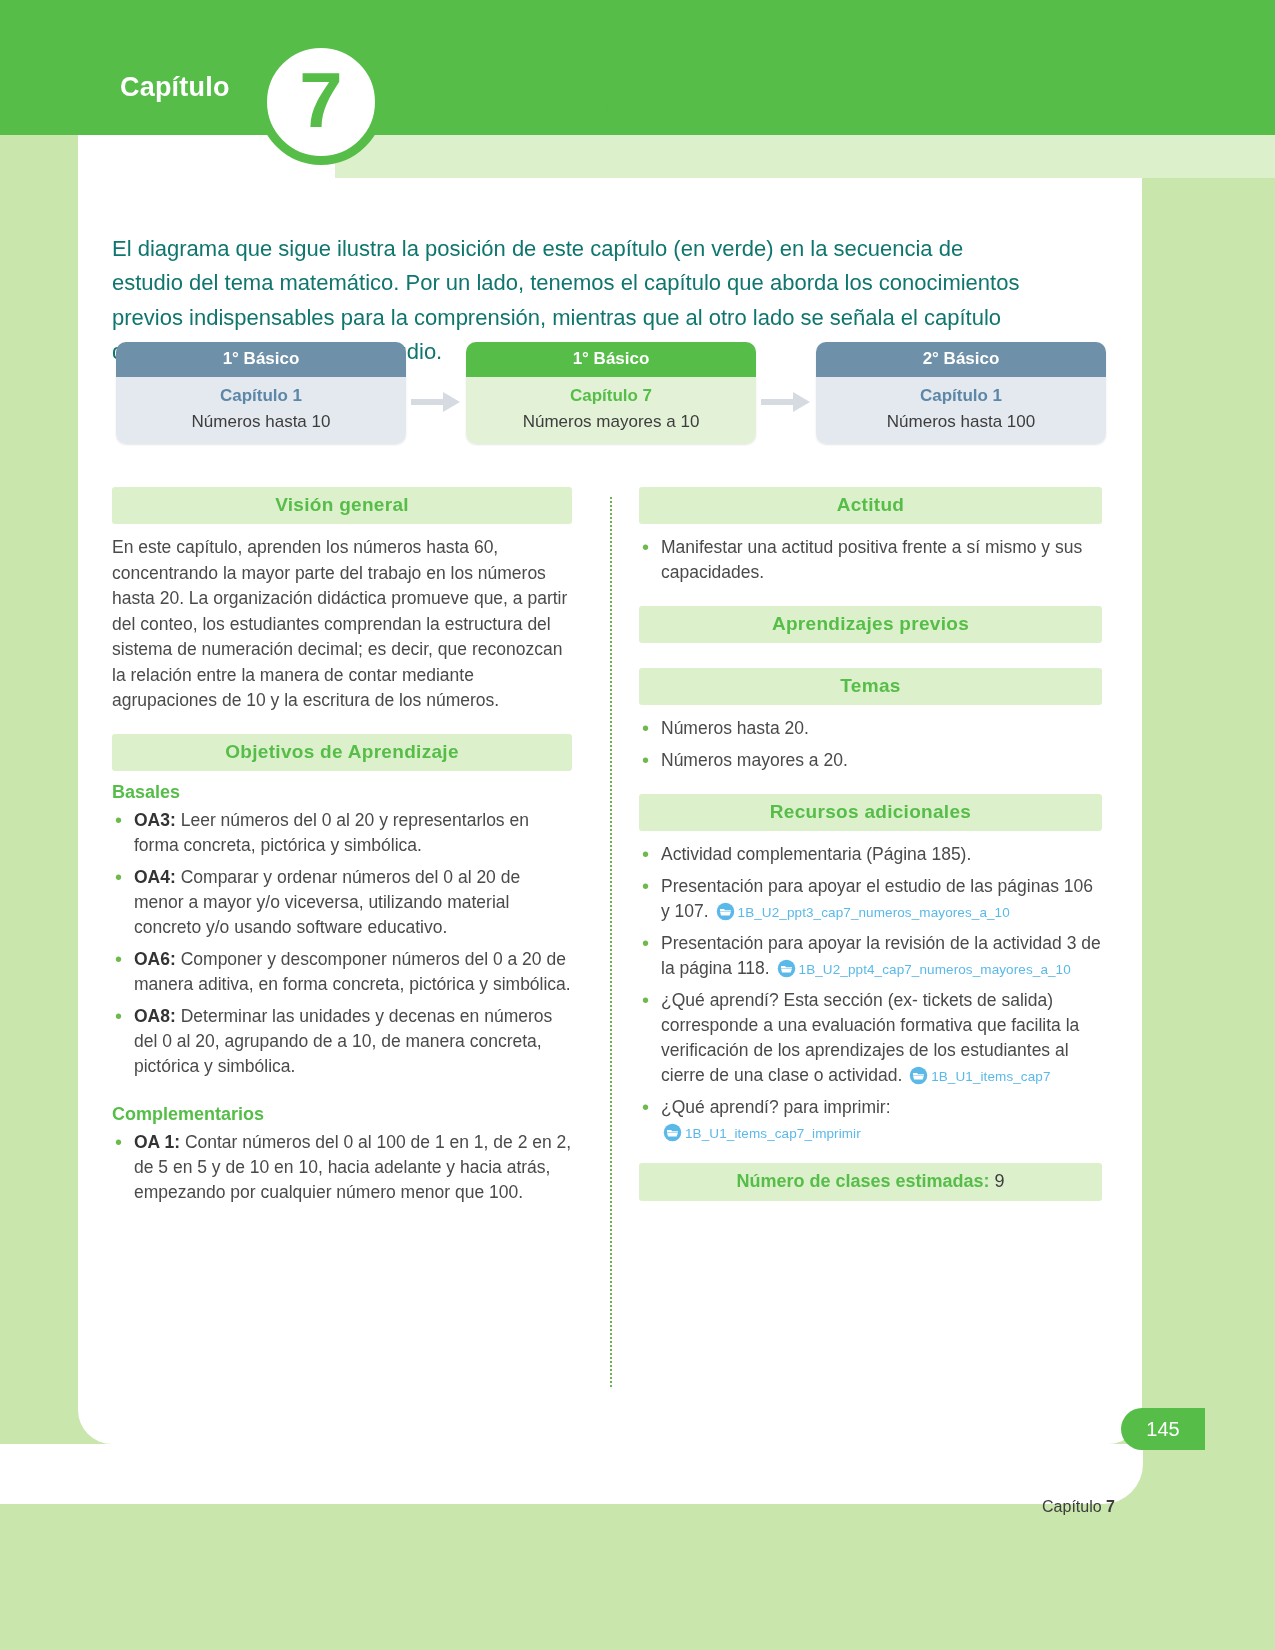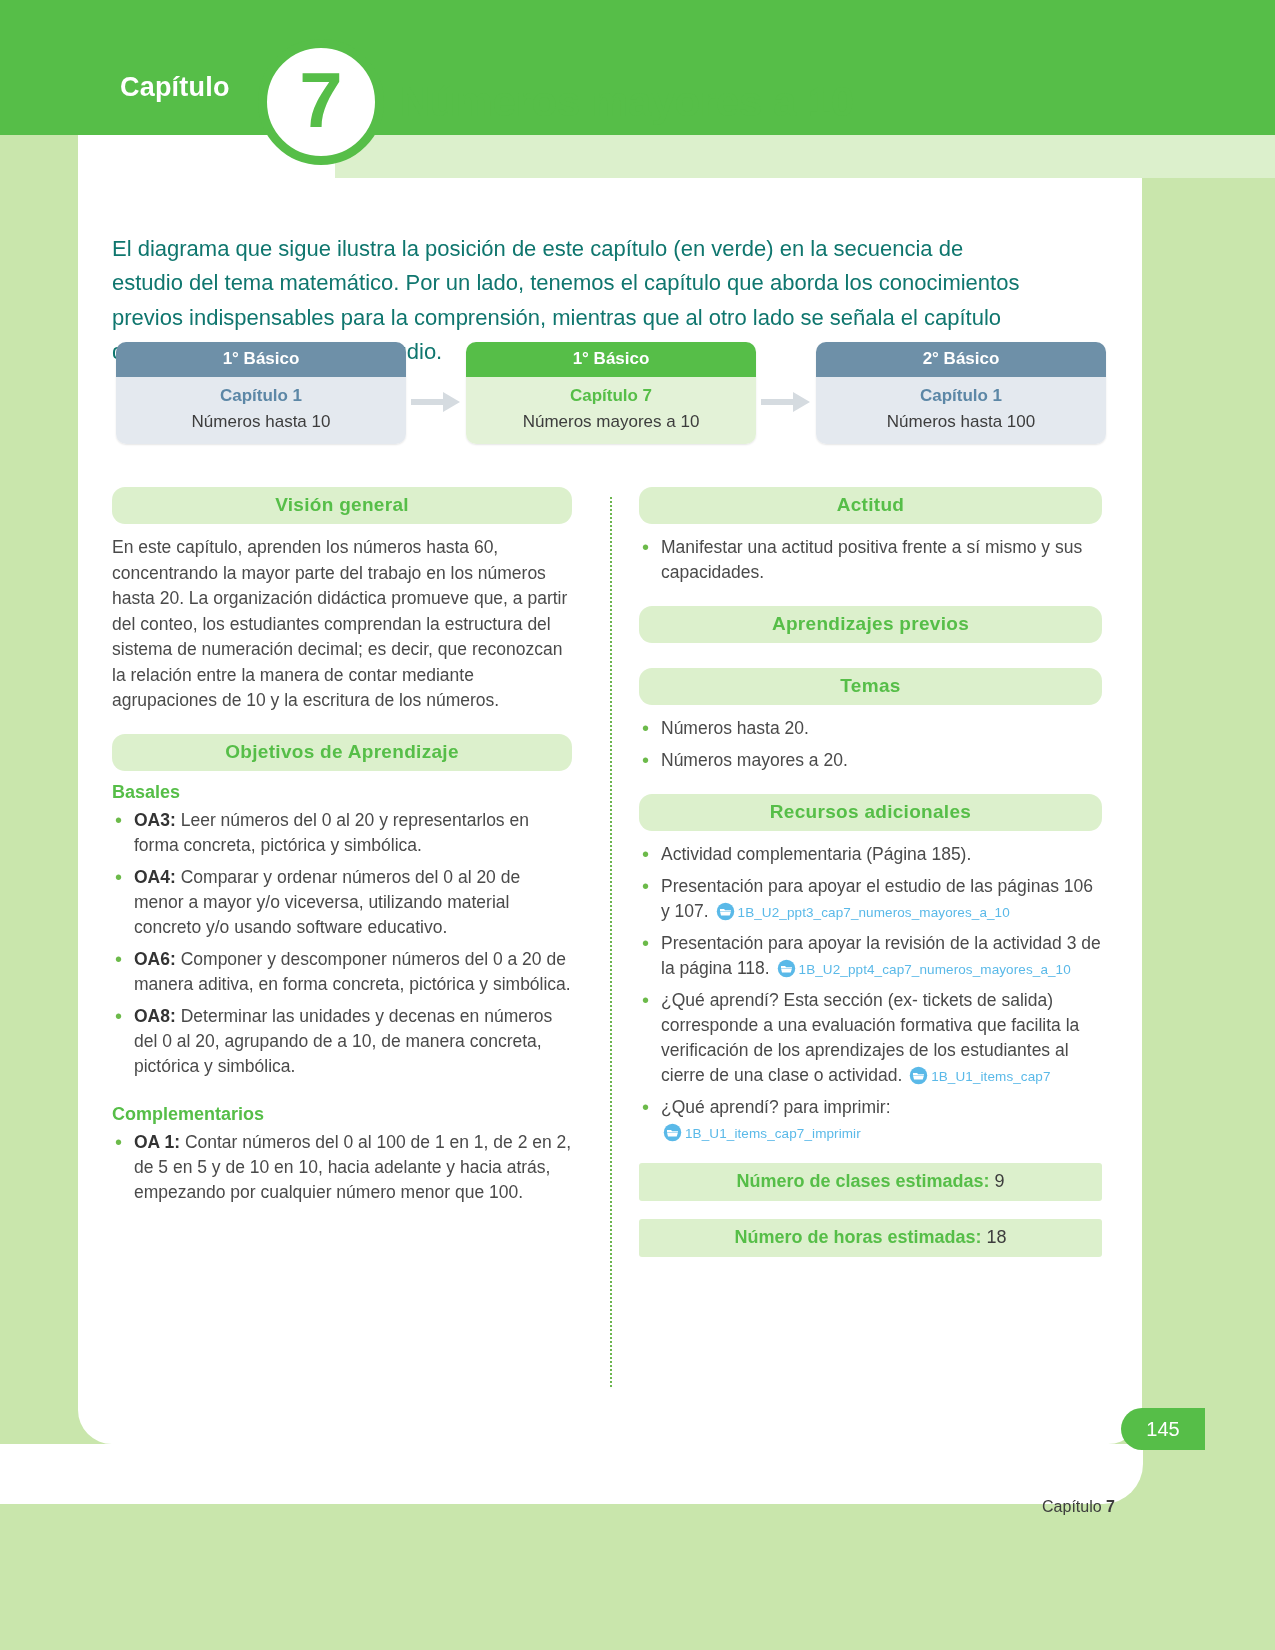--- a/index.html
+++ b/index.html
@@ -201,21 +201,21 @@
   .divider {
     position: absolute;
     left: 498px; top: 10px;
     width: 0;
     height: 890px;
     border-left: 2px dotted #6cb64f;
   }
 
   .sec-head {
     background: #dcf0cc;
-    border-radius: 13px;
+    border-radius: 3px;
     text-align: center;
     color: #56be48;
     font-weight: bold;
     font-size: 19px;
     padding: 7px 0 8px;
     margin-bottom: 11px;
     letter-spacing: 0.3px;
   }
 
   .body-text {
@@ -459,24 +459,20 @@
                   <path d="M4.2 9.9h11.6l-1.4 4.4H5.3z" fill="#ffffff"></path>
                 </svg></span><span class="filelink-text">1B_U1_items_cap7_imprimir</span></span>
         </li>
       </ul>
 
       <div class="estimate">
         <span class="lbl">Número de clases estimadas:</span>
         <span class="val">9</span>
       </div>
 
-      <div class="estimate">
-        <span class="lbl">Número de horas estimadas:</span>
-        <span class="val">18</span>
-      </div>
     </div>
   </div>
 
   <div class="footer-white"></div>
   <div class="footer-white-left"></div>
   <div class="footer-text">
     <span>Capítulo</span>
     <span class="num">7</span>
   </div>
   <div class="page-badge">145</div>

